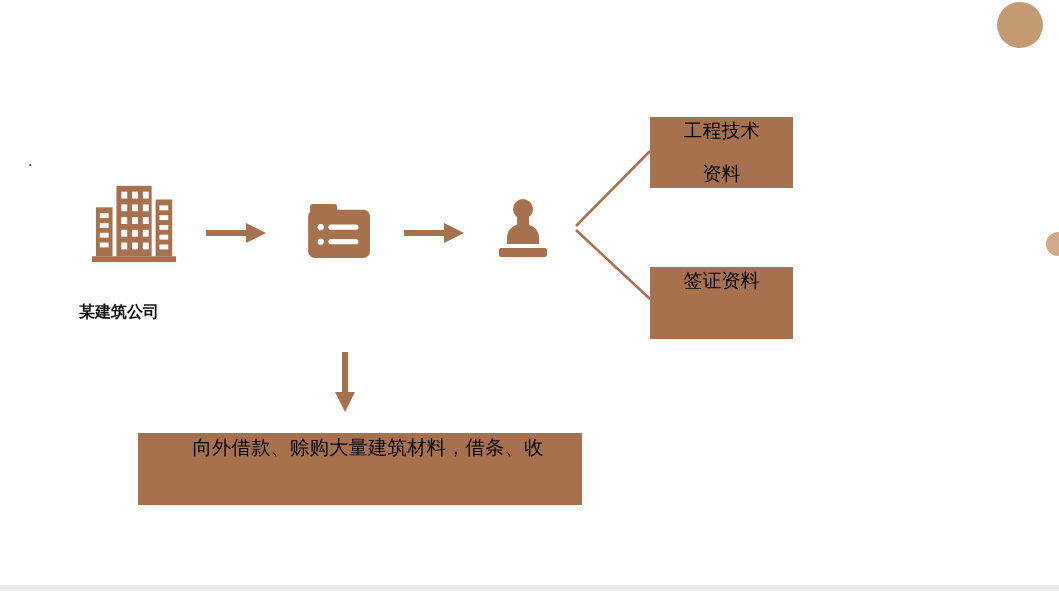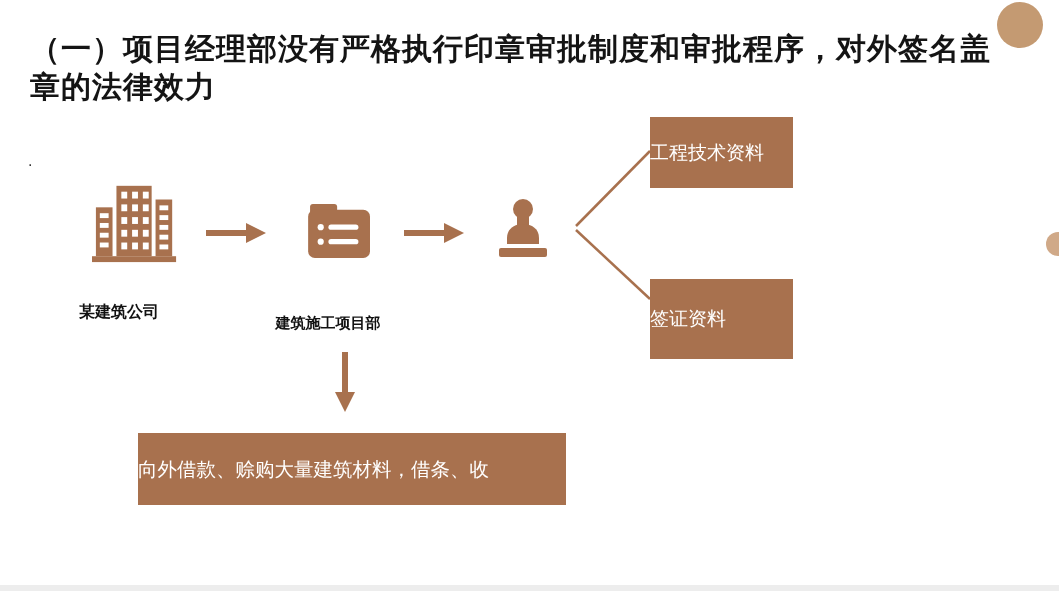--- a/index.html
+++ b/index.html
@@ -10,42 +10,41 @@
     position:absolute;left:30px;top:30px;width:970px;
     font-size:30px;font-weight:700;letter-spacing:1px;
     color:var(--title-color,#141414);line-height:1.25;
   }
   .stray{position:absolute;left:28px;top:152px;font-size:16px;color:#333;}
 
   .node-icon{position:absolute;color:var(--accent,#a8714e);}
   .node-label{position:absolute;font-weight:700;color:#111;text-align:center;}
 
   .flow-box{
-    position:absolute;background:var(--accent,#a8714e);color:#ffffff;
-    display:flex;flex-direction:row;justify-content:flex-start;align-items:center;
+    position:absolute;background:var(--accent,#a8714e);color:#000000;
+    display:flex;flex-direction:column;justify-content:space-between;align-items:center;
     text-align:center;font-size:19px;line-height:1.45;
   }
 
   .overlay{position:absolute;left:0;top:0;pointer-events:none;}
   .overlay .stroke{stroke:var(--accent,#a8714e);}
   .overlay .fill{fill:var(--accent,#a8714e);}
 
   .deco{position:absolute;border-radius:50%;}
   .deco-big{left:997px;top:2px;width:46px;height:46px;background:var(--deco-circle,#c49a72);}
   .deco-small{left:1046px;top:232px;width:24px;height:24px;background:var(--deco-circle-small,#d0a988);}
 
   .bottom-edge{position:absolute;left:0;bottom:0;width:100%;height:6px;background:#ededed;}
   svg{display:block;}
 </style>
 </head>
 <body>
 
 <div id="slide">
 
-  <div class="title">（一）项目经理部没有严格执行印章审批制度和审批程序，对外签名盖章的法律效力</div>
 
   <div class="stray">.</div>
 
   <div class="deco deco-big"></div>
   <div class="deco deco-small"></div>
 
   <div class="node-icon" style="left:92px;top:178px;">
     <svg width="88" height="88" viewBox="0 0 90 90">
       <g fill="currentColor">
         <rect x="4" y="30" width="17" height="50"></rect>
@@ -90,21 +89,20 @@
         <rect x="0" y="7" width="64" height="50" rx="7"></rect>
       </g>
       <g fill="#ffffff">
         <circle cx="13" cy="25" r="3.2"></circle>
           <rect x="21" y="22.2" width="31" height="5.6" rx="2.8"></rect>
         <circle cx="13" cy="40" r="3.2"></circle>
           <rect x="21" y="37.2" width="31" height="5.6" rx="2.8"></rect>
       </g>
     </svg>
   </div>
-  <div class="node-label" style="left:247px;top:314px;width:162px;font-size:15px;">建筑施工项目部</div>
 
   <div class="node-icon" style="left:494px;top:198px;">
     <svg width="58" height="64" viewBox="0 0 58 64">
       <g fill="currentColor">
         <circle cx="29" cy="11" r="10"></circle>
         <rect x="23" y="18" width="12" height="10"></rect>
         <path d="M29 26 C 20 26 13 31 13 40 L13 46 L45 46 L45 40 C45 31 38 26 29 26 Z"></path>
         <rect x="5" y="50" width="48" height="9" rx="2"></rect>
       </g>
     </svg>
@@ -122,23 +120,23 @@
 
     <line class="stroke" x1="576" y1="226" x2="650" y2="151" stroke-width="2.5"></line>
     <line class="stroke" x1="576" y1="230" x2="650" y2="299" stroke-width="2.5"></line>
   </svg>
 
   <div class="flow-box" style="left:650px;top:117px;width:143px;height:71px;">
     <div>工程技术</div>
     <div>资料</div>
   </div>
 
-  <div class="flow-box" style="left:650px;top:267px;width:143px;height:80px;margin-top:12px;">
+  <div class="flow-box" style="left:650px;top:267px;width:143px;height:72px;">
     <div>签证资料</div>
   </div>
 
-  <div class="flow-box" style="left:138px;top:433px;width:428px;height:72px;font-size:19.5px;">
+  <div class="flow-box" style="left:138px;top:433px;width:428px;height:72px;font-size:19.5px;padding-left:16px;">
     <div>向外借款、赊购大量建筑材料，借条、收</div>
   </div>
 
   <div class="bottom-edge"></div>
 
 </div>
 
 </body></html>

